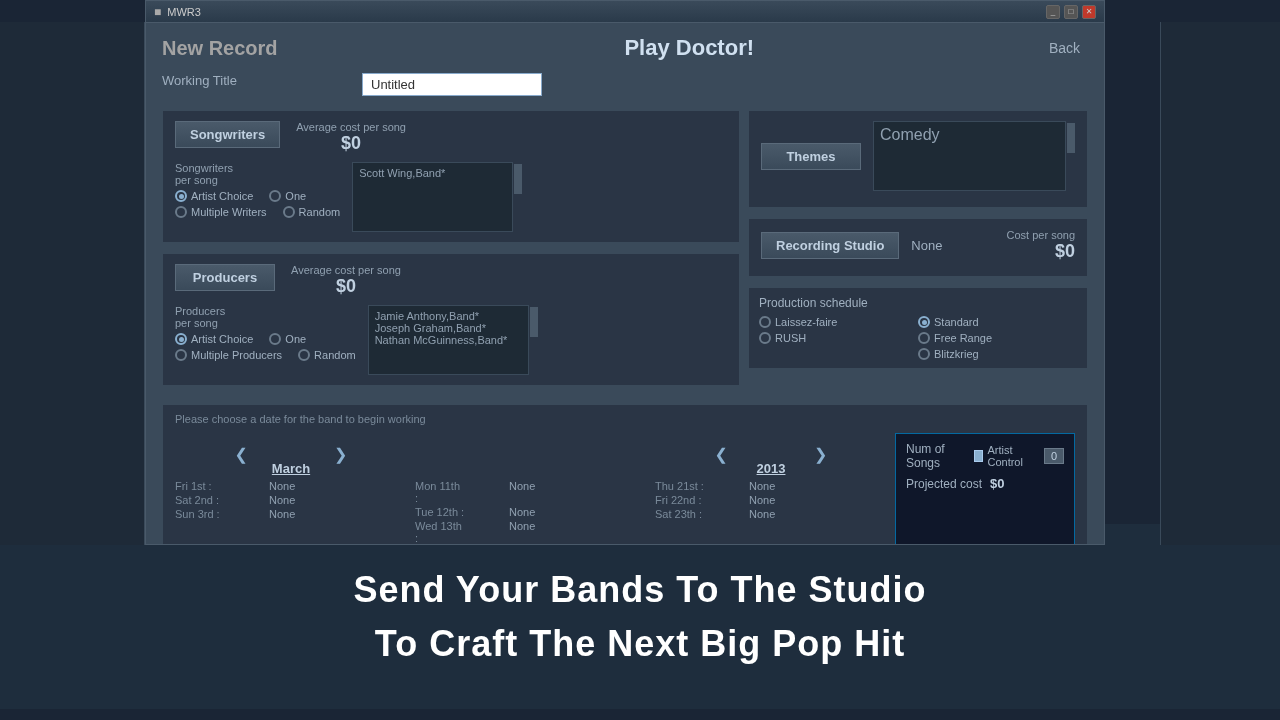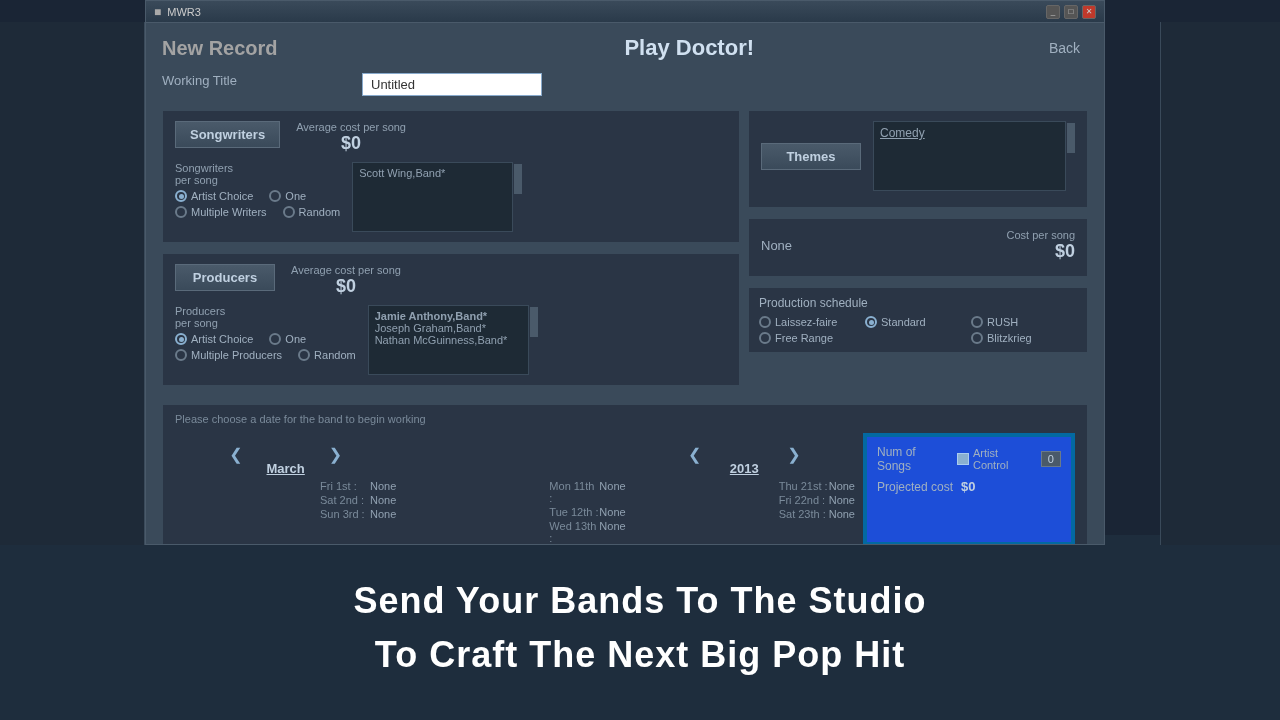--- a/index.html
+++ b/index.html
@@ -8,21 +8,21 @@
       height: 720px;
       background: #1a2535;
       font-family: Arial, sans-serif;
       overflow: hidden;
       position: relative;
     }
 
     
     .bg-text {
       position: absolute;
-      bottom: 0;
+      bottom: 11px;
       left: 0;
       right: 0;
       height: 185px;
       background: #1e2d3d;
       display: flex;
       flex-direction: column;
       align-items: center;
       justify-content: center;
       z-index: 1;
     }
@@ -309,21 +309,21 @@
       border: 1px solid #3a4a5a;
       padding: 8px 10px;
     }
     .prod-label {
       color: #a0b0c0;
       font-size: 12px;
       margin-bottom: 6px;
     }
     .prod-radio-grid {
       display: grid;
-      grid-template-columns: repeat(3, 1fr);
+      grid-template-columns: repeat(2, 1fr);
       row-gap: 4px;
     }
 
     
     .date-section {
       margin-top: 8px;
       background: #2a3545;
       border: 1px solid #3a4a5a;
       padding: 8px 12px;
     }
@@ -363,37 +363,38 @@
       text-decoration: underline;
       min-width: 70px;
       text-align: center;
       margin-top: 28px;
     }
     .cal-rows {
       font-size: 11px;
     }
     .cal-row {
       display: flex;
-      justify-content: flex-end;
+      justify-content: flex-start;
       margin-bottom: 2px;
+      gap: 44px;
     }
     .cal-day {
       color: #7a8a9a;
       width: 50px;
     }
     .cal-val {
       color: #90a0b0;
     }
 
     
     .songs-cost-block {
-      background: #1d4ed8;
-      border: 4px solid #0369a1;
+      background: #0f172a;
+      border: 1px solid #0369a1;
       padding: 8px 10px;
-      width: 212px;
+      width: 180px;
     }
     .songs-row {
       display: flex;
       align-items: center;
       gap: 6px;
       margin-bottom: 6px;
     }
     .songs-label {
       color: #a0b0c0;
       font-size: 12px;
@@ -589,51 +590,52 @@
                   </div>
                   <div class="radio-item">
                     <div class="radio-circle"></div>
                     <span class="radio-label">Random</span>
                   </div>
                 </div>
               </div>
             </div>
             <div class="list-with-scroll">
               <div class="list-area">
-                <div style="font-size:11px;color:#90a0b0;font-weight:bold;">Jamie Anthony,Band*</div>
+                <div style="font-size:11px;color:#90a0b0;">Jamie Anthony,Band*</div>
                 <div style="font-size:11px;color:#90a0b0;">Joseph Graham,Band*</div>
                 <div style="font-size:11px;color:#90a0b0;">Nathan McGuinness,Band*</div>
               </div>
               <div class="scrollbar">
                 <div class="scrollbar-thumb"></div>
               </div>
             </div>
           </div>
         </div>
 
       </div>
 
       <div class="right-col">
 
         <div class="section-block themes-section">
           <div class="themes-header">
             <button class="section-btn">Themes</button>
             <div class="list-with-scroll" style="flex:1;">
               <div class="themes-list">
-                <div style="font-size:12px;color:#90a0b0;text-decoration:underline;">Comedy</div>
+                <div style="font-size:16px;color:#90a0b0;">Comedy</div>
               </div>
               <div class="scrollbar">
                 <div class="scrollbar-thumb"></div>
               </div>
             </div>
           </div>
         </div>
 
         <div class="section-block recording-section">
           <div class="recording-header">
+            <button class="section-btn">Recording Studio</button>
             <span style="color:#a0b0c0;font-size:13px;">None</span>
             <div class="cost-per-song">
               <div class="cost-label">Cost per song</div>
               <div class="cost-value">$0</div>
             </div>
           </div>
         </div>
 
         <div class="prod-schedule">
           <div class="prod-label">Production schedule</div>

